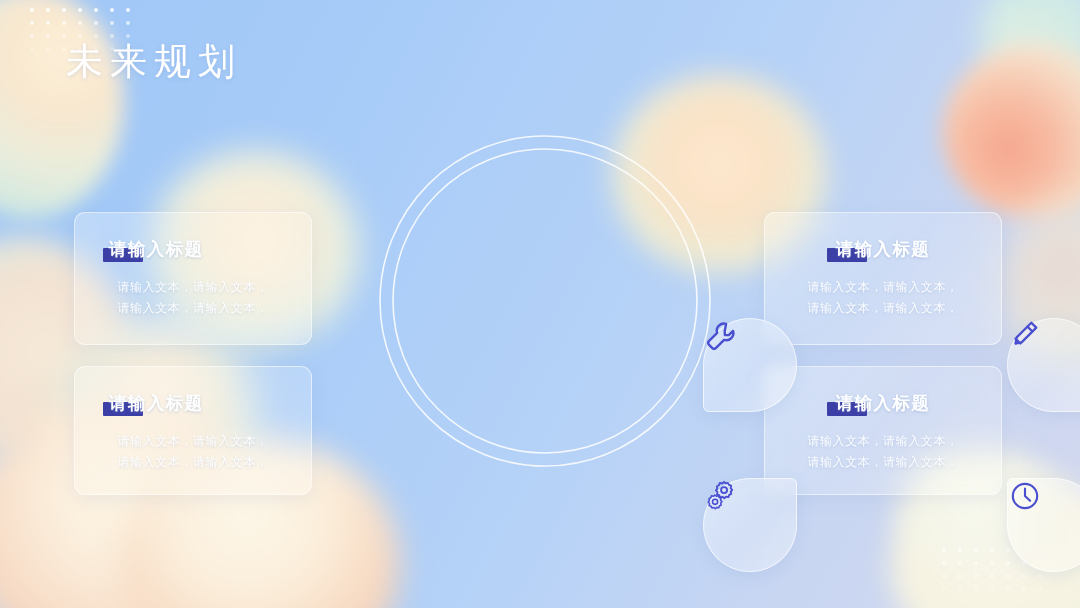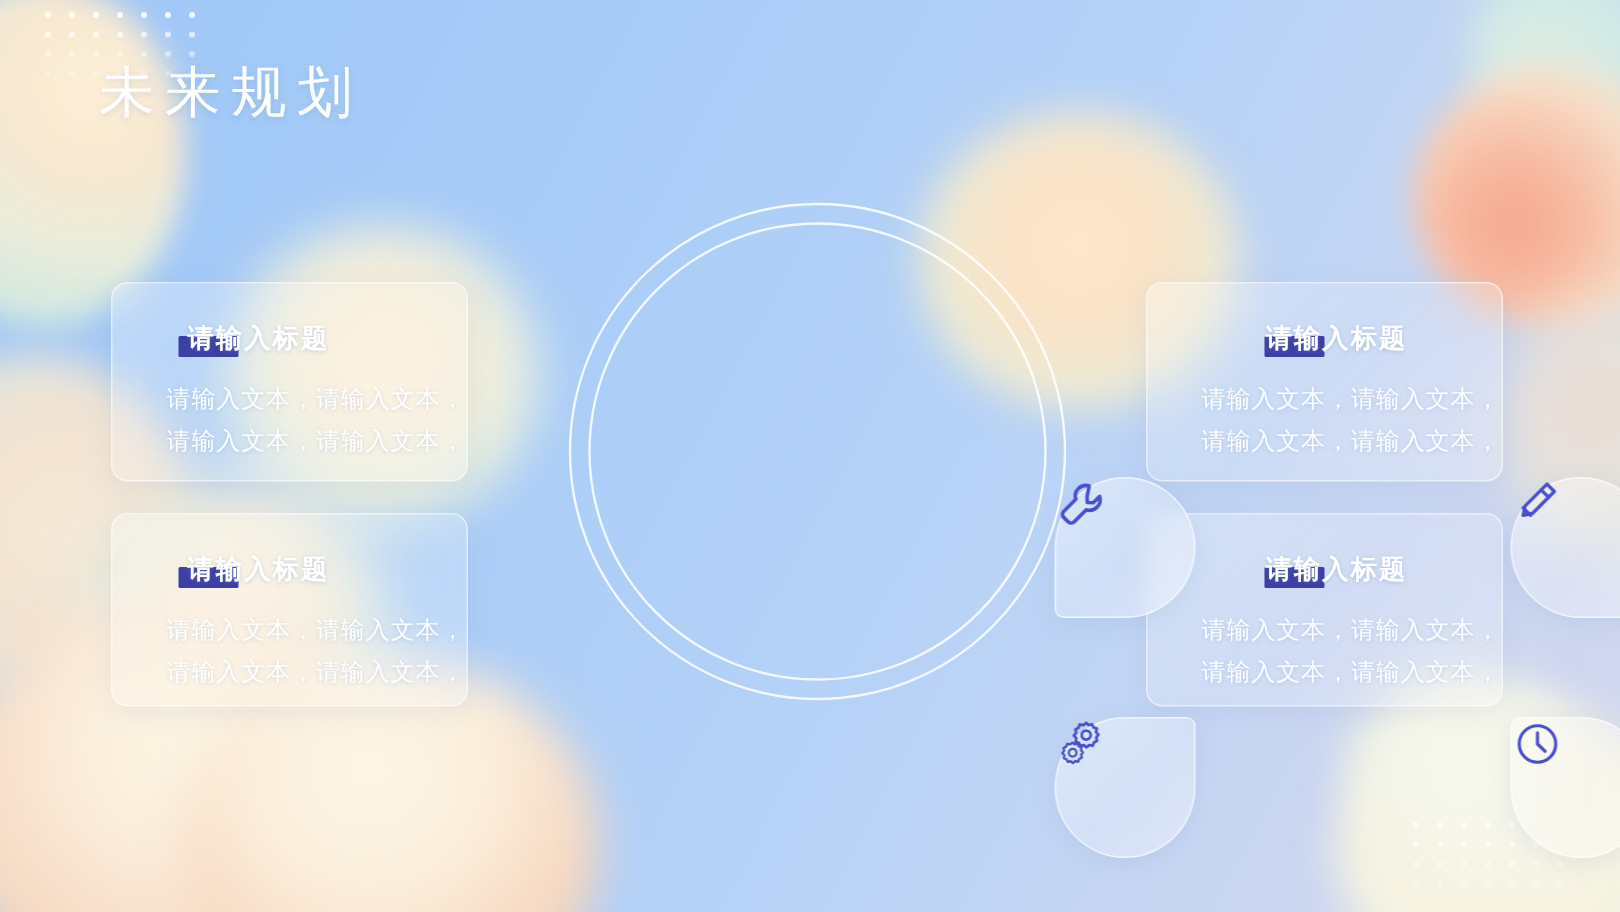--- a/index.html
+++ b/index.html
@@ -104,21 +104,22 @@
 
   
   .card{
     position:absolute;border-radius:11px;
     background:linear-gradient(135deg,rgba(255,255,255,.30) 0%,rgba(255,255,255,.16) 48%,rgba(255,255,255,.26) 100%);
     border:1px solid rgba(255,255,255,.52);
     box-shadow:0 4px 18px rgba(120,150,200,.13);
     backdrop-filter:blur(9px);
     -webkit-backdrop-filter:blur(9px);
     box-sizing:border-box;
-    padding:24px 20px 0 36px;
+    padding:24px 20px 0 20px;
+    margin-top:24px;
   }
   .card-l{left:74px;width:238px;}
   .card-r{left:764px;width:238px;}
   .card-top{top:188px;height:133px;}
   .card-bot{top:342px;height:129px;}
 
   .card-head{position:relative;display:block;height:26px;}
   .accent-bar{
     position:absolute;left:10px;top:11px;width:40px;height:14px;
     background:#3c3fa6;border-radius:1px;
@@ -127,24 +128,24 @@
   .card-l .accent-bar{left:8px;}
   .card-r .card-head{text-align:center;}
   .card-r .accent-bar{left:42px;}
   .card-title{
     position:relative;z-index:2;font-size:17.5px;font-weight:bold;color:#ffffff;
     letter-spacing:1.4px;text-shadow:0 1px 3px rgba(110,140,195,.35);
     font-family:"DejaVu Sans","Liberation Sans",sans-serif;
   }
   .card-l .card-title{padding-left:14px;}
   .card-body{
-    margin-top:14px;font-size:16px;line-height:1.75;color:#ffffff;
+    margin-top:14px;font-size:12px;line-height:1.75;color:#ffffff;
     text-align:center;letter-spacing:.6px;opacity:.95;
     text-shadow:0 1px 3px rgba(110,140,195,.3);
-    font-family:Liberation Mono, monospace;
+    font-family:Liberation Sans, sans-serif;
   }
   .card-body div{white-space:nowrap;}
 
   
   .diagram{position:absolute;left:355px;top:118px;width:380px;height:366px;}
   .diagram svg{position:absolute;left:0;top:0;}
 
   .badge{
     position:absolute;width:92px;height:92px;
     background:linear-gradient(135deg,rgba(255,255,255,.46) 0%,rgba(255,255,255,.26) 55%,rgba(255,255,255,.40) 100%);

